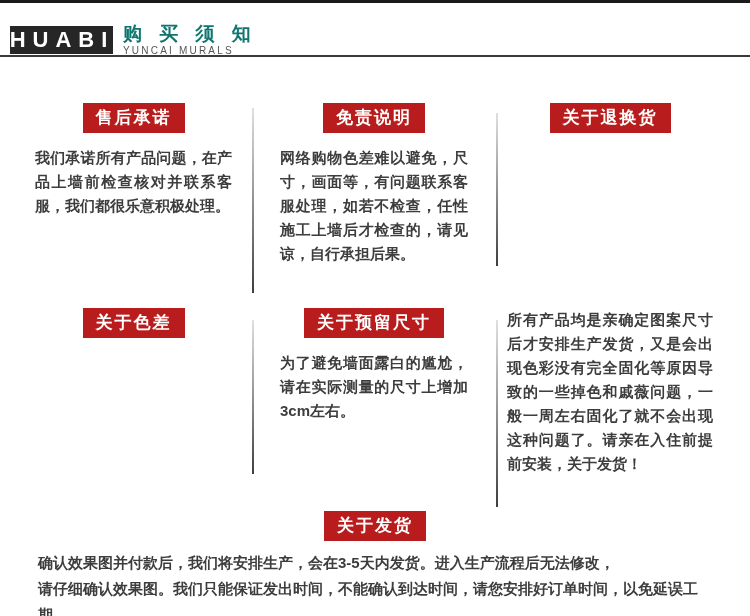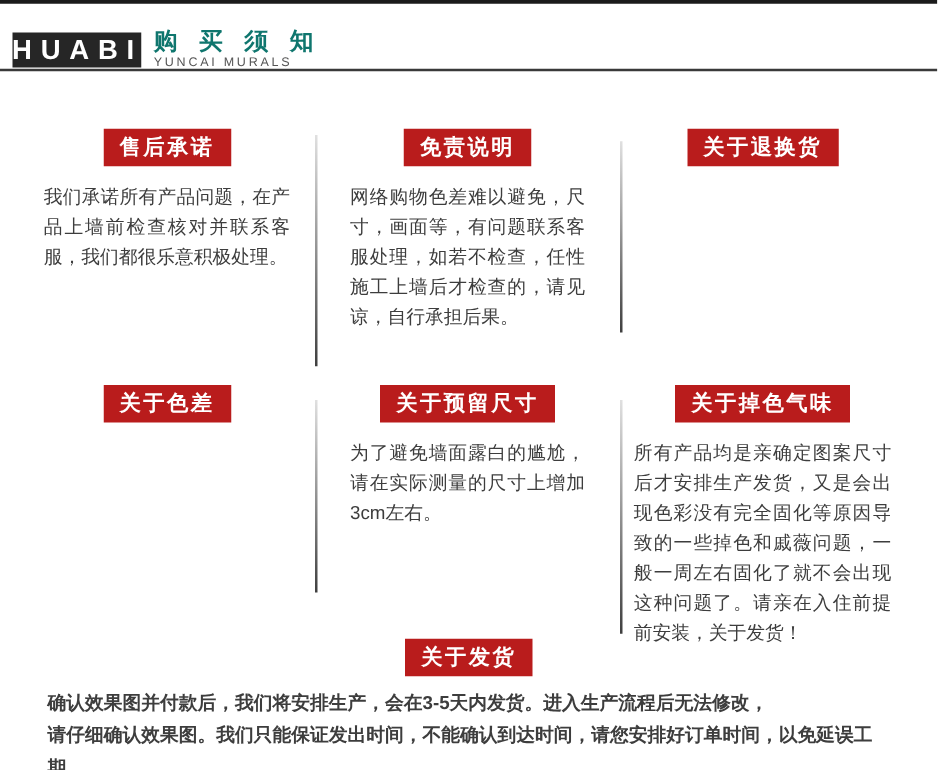--- a/index.html
+++ b/index.html
@@ -49,21 +49,21 @@
   .badge-wrap { text-align:center; margin-bottom:13px; }
   .badge {
     display:inline-block;
     background:#b91c1c; color:#ffffff;
     font-size:17px; font-weight:bold; letter-spacing:2px;
     padding:4px 13px 5px 13px;
     line-height:21px;
   }
   .sec-text {
     font-size:15px; line-height:24px;
-    color:#3d3d3d; font-weight:normal;
+    color:#3d3d3d; font-weight:bold;
     text-align:justify;
   }
   .divider {
     position:absolute; width:2px;
     background:linear-gradient(to bottom,#e0e0e0 0%,#9a9a9a 45%,#3f3f3f 100%);
   }
   .r1-d1 { left:252px; top:5px;  height:185px; }
   .r1-d2 { left:496px; top:10px; height:153px; }
   .r2-d1 { left:252px; top:12px; height:154px; }
   .r2-d2 { left:496px; top:12px; height:187px; }
@@ -121,23 +121,20 @@
         <span class="badge">关于色差</span>
       </div>
     </div>
     <div class="col col-2">
       <div class="badge-wrap">
         <span class="badge">关于预留尺寸</span>
       </div>
       <div class="sec-text">为了避免墙面露白的尴尬，请在实际测量的尺寸上增加3cm左右。</div>
     </div>
     <div class="col col-3">
-      <div class="badge-wrap">
-        <span class="badge">关于掉色气味</span>
-      </div>
       <div class="sec-text">所有产品均是亲确定图案尺寸后才安排生产发货，又是会出现色彩没有完全固化等原因导致的一些掉色和戚薇问题，一般一周左右固化了就不会出现这种问题了。请亲在入住前提前安装，关于发货！</div>
     </div>
     <div class="divider r2-d1"></div>
     <div class="divider r2-d2"></div>
   </div>
 
   <div class="footer">
     <div class="footer-badge-wrap">
       <span class="badge">关于发货</span>
     </div>

